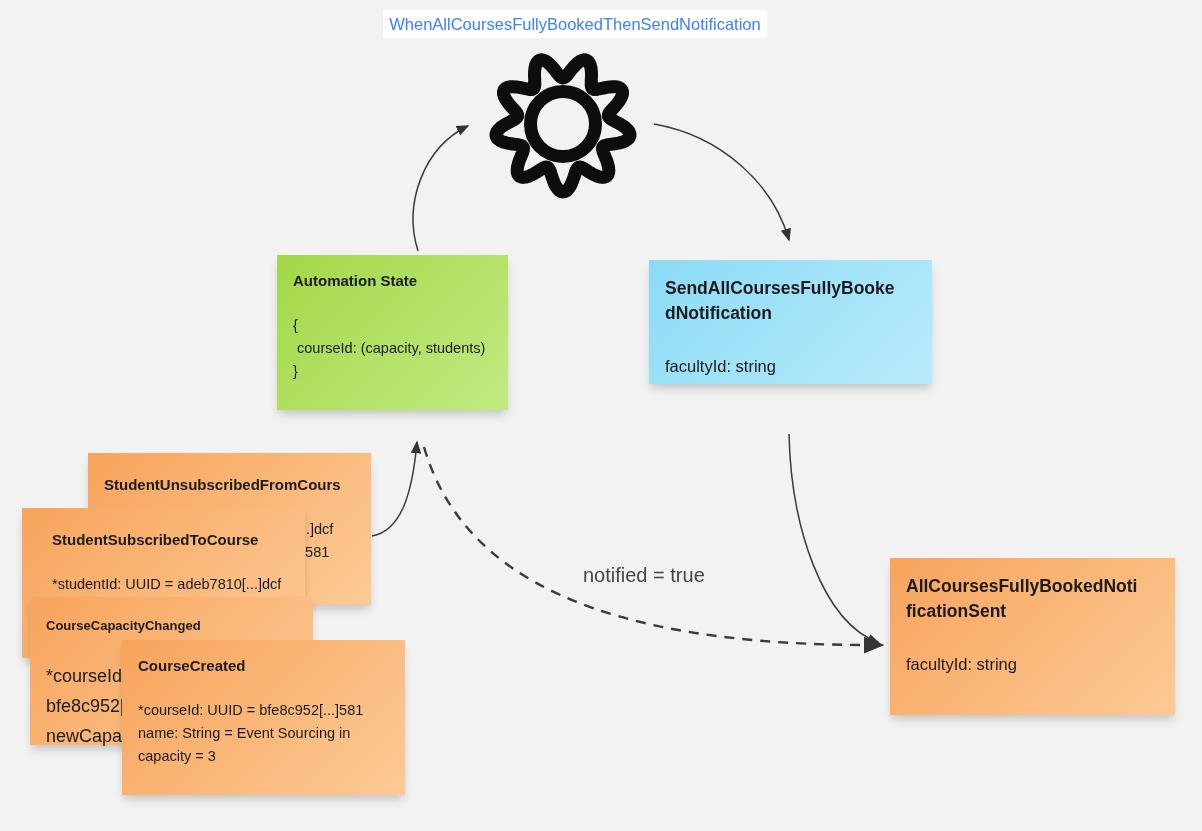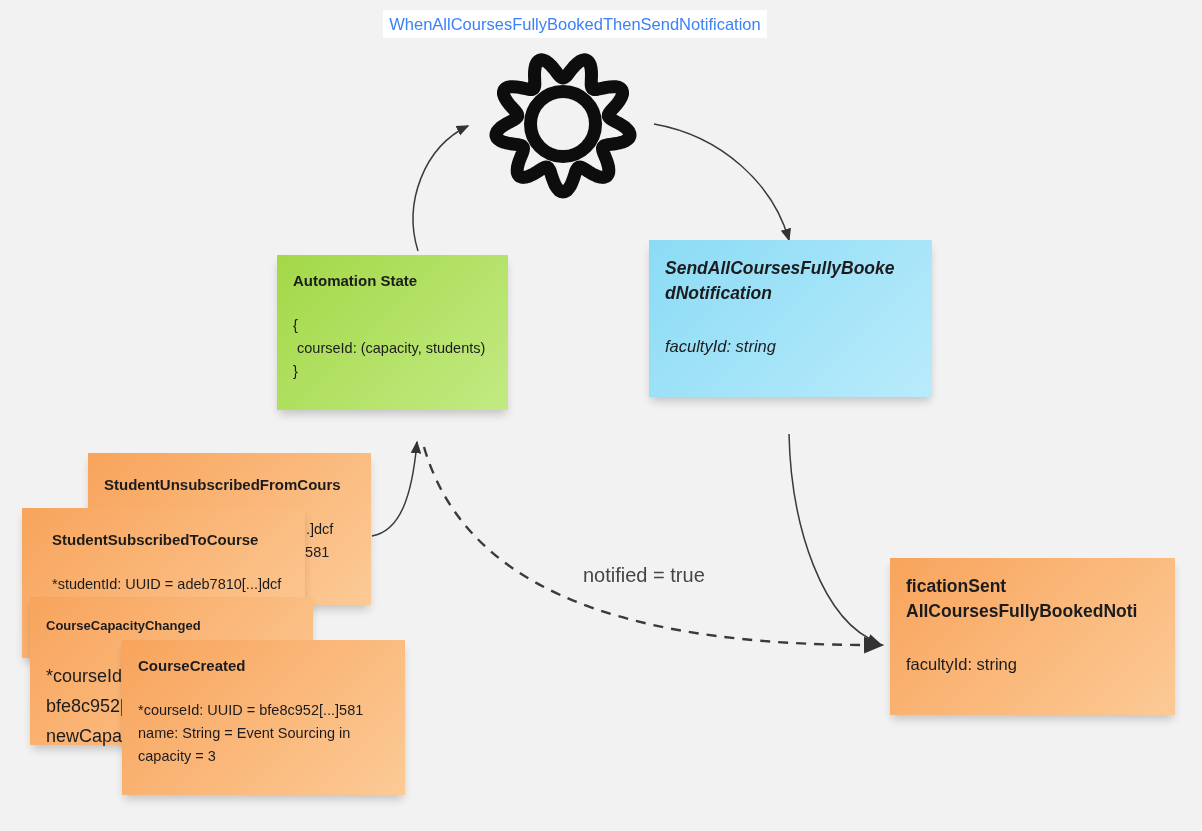--- a/index.html
+++ b/index.html
@@ -96,27 +96,27 @@
 
 <div class="note green sz15" style="left:277px;top:255px;width:231px;height:155px;">
   <div class="note-title">Automation State</div>
   <div class="note-body">
       <div>{</div>
       <div> courseId: (capacity, students)</div>
       <div>}</div>
     </div>
 </div>
 
-<div class="note blue sz17" style="left:649px;top:240px;width:283px;height:157px;font-style:italic;">
+<div class="note blue sz17" style="left:649px;top:260px;width:283px;height:124px;">
   <div class="note-title"><div>SendAllCoursesFullyBooke</div><div>dNotification</div></div>
   <div class="note-body">
       <div>facultyId: string</div>
     </div>
 </div>
 
 <div class="note orange sz17" style="left:890px;top:558px;width:285px;height:157px;">
-  <div class="note-title"><div>ficationSent</div><div>AllCoursesFullyBookedNoti</div></div>
+  <div class="note-title"><div>AllCoursesFullyBookedNoti</div><div>ficationSent</div></div>
   <div class="note-body">
       <div>facultyId: string</div>
     </div>
 </div>
 
 <div class="condition-label">notified = true</div>
 
 </body></html>

